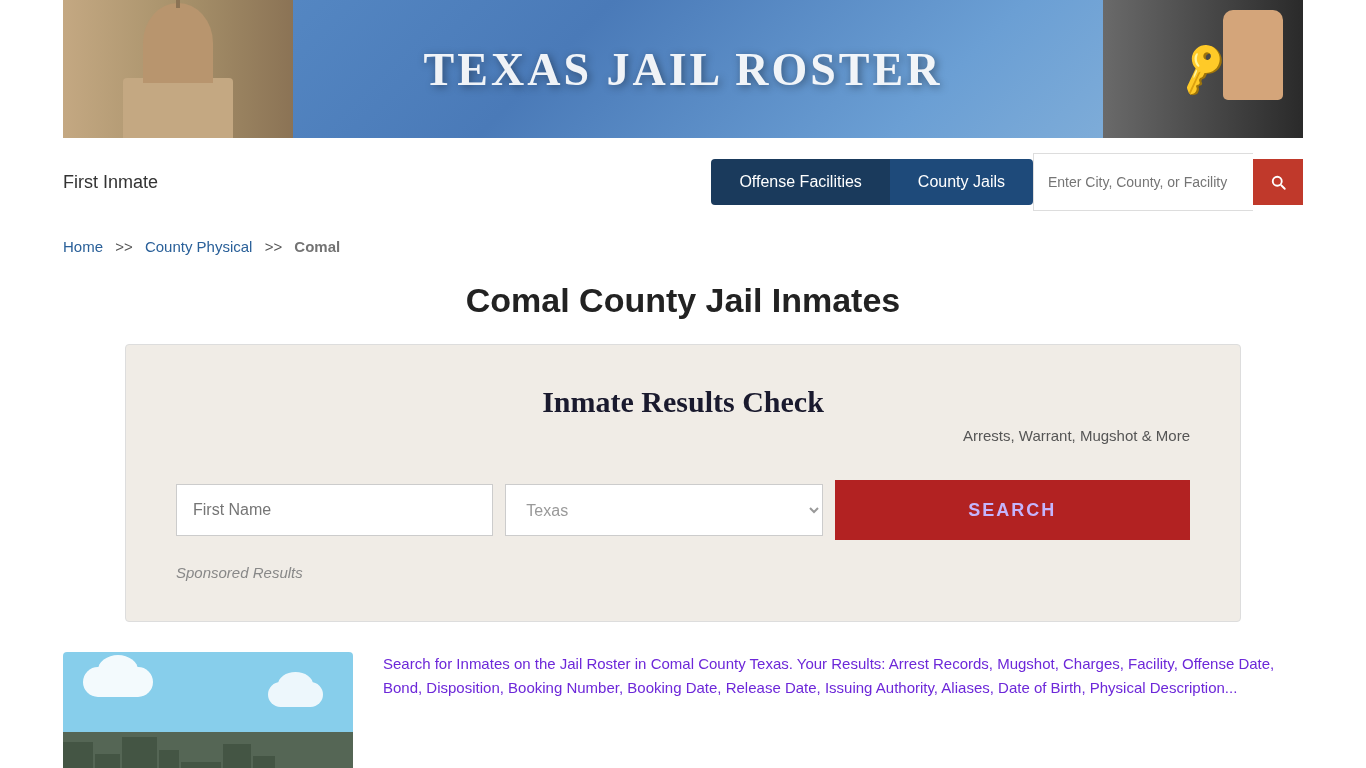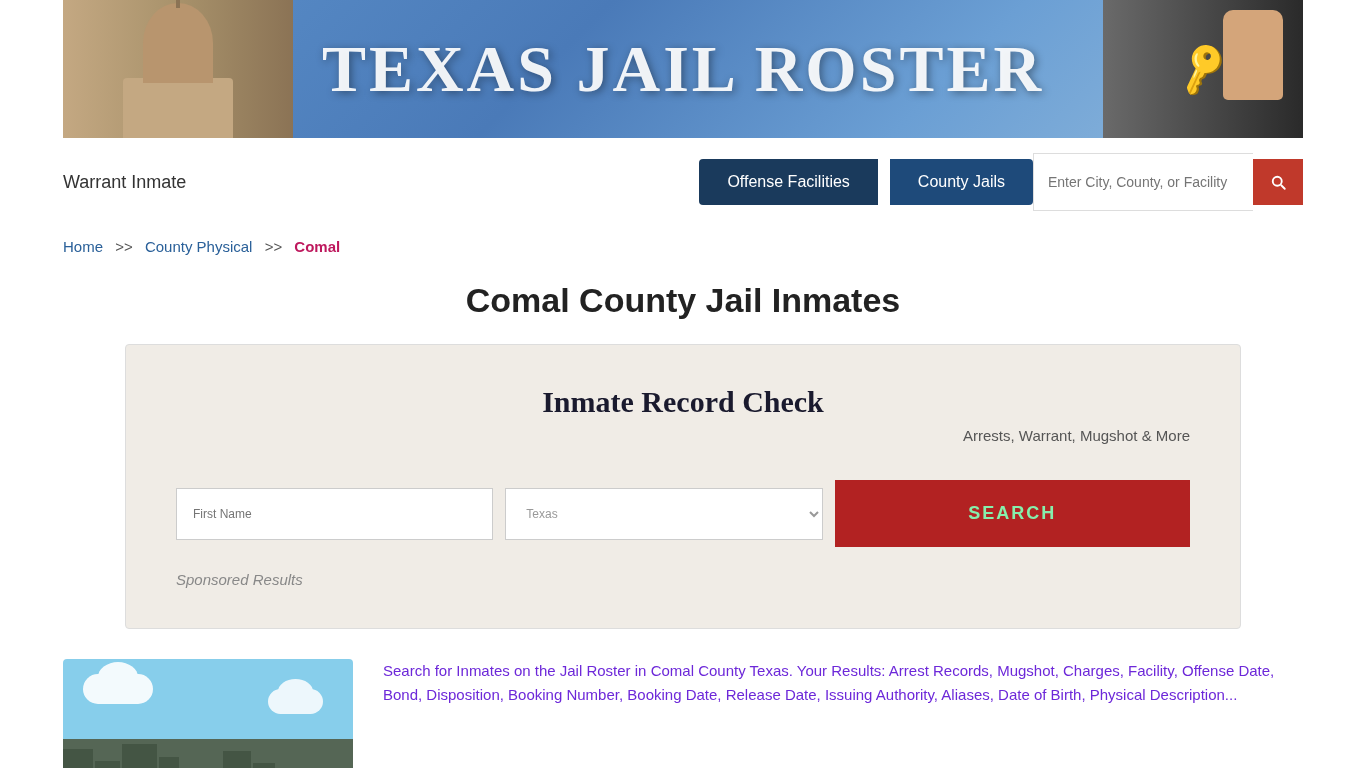--- a/index.html
+++ b/index.html
@@ -50,21 +50,21 @@
       position: absolute;
       bottom: 130px;
       left: 50%;
       transform: translateX(-50%);
       width: 4px;
       height: 20px;
       background: #8b7355;
     }
     .header-title {
       font-family: 'Times New Roman', serif;
-      font-size: 66px;
+      font-size: 46px;
       font-weight: bold;
       color: rgba(255,255,255,0.92);
       text-shadow: 2px 2px 8px rgba(0,0,0,0.4);
       letter-spacing: 3px;
       z-index: 2;
       text-transform: uppercase;
     }
     .header-right-img {
       position: absolute;
       right: 0;
@@ -123,21 +123,20 @@
     }
     .nav-btn-county {
       background: #1e4a7a;
       color: #fff;
       border: none;
       padding: 14px 28px;
       font-size: 16px;
       font-family: Arial, sans-serif;
       cursor: pointer;
       border-radius: 0 4px 4px 0;
-      margin-left: 12px;
     }
     .nav-search-input {
       width: 220px;
       padding: 20px 14px;
       font-size: 14px;
       border: 1px solid #ddd;
       border-right: none;
       outline: none;
       font-family: Arial, sans-serif;
       color: #999;
@@ -169,21 +168,21 @@
     }
     .breadcrumb-bar a {
       color: #2a6099;
       text-decoration: none;
     }
     .breadcrumb-bar .sep {
       margin: 0 8px;
       color: #555;
     }
     .breadcrumb-bar .current {
-      color: #be185d;
+      color: #737373;
       font-weight: bold;
     }
 
     
     .page-title {
       text-align: center;
       font-size: 34px;
       font-family: Arial, sans-serif;
       font-weight: bold;
       color: #222;
@@ -214,41 +213,41 @@
       color: #555;
       margin-bottom: 36px;
     }
     .search-form-row {
       display: flex;
       align-items: center;
       gap: 12px;
     }
     .search-form-row input, .search-form-row select {
       height: 52px;
-      font-size: 12px;
+      font-size: 16px;
       font-family: Arial, sans-serif;
       border: 1px solid #ccc;
       background: #fff;
       outline: none;
       padding: 0 16px;
       color: #999;
     }
     .input-first-name { flex: 1; }
     .input-last-name { flex: 1; }
     .select-state {
       flex: 1;
       color: #333;
       cursor: pointer;
       appearance: auto;
     }
     .btn-search-big {
       background: #b22222;
-      color: #86efac;
+      color: #c4b5fd;
       border: none;
-      height: 67px;
+      height: 60px;
       padding: 0 36px;
       font-size: 18px;
       font-family: Arial, sans-serif;
       font-weight: bold;
       letter-spacing: 2px;
       cursor: pointer;
       flex: 1;
     }
     .sponsored-label {
       margin-top: 24px;
@@ -347,21 +346,21 @@
   </div>
   <div class="capitol-img">
     <div class="capitol-dome-base"></div>
     <div class="capitol-dome-top"></div>
     <div class="capitol-dome-spire"></div>
   </div>
   <div class="header-title">Texas Jail Roster</div>
 </div>
 
 <div class="nav-bar">
-  <div class="nav-left">Warrant Inmate</div>
+  <div class="nav-left">First Inmate</div>
   <div class="nav-right">
     <button class="nav-btn-police">Offense Facilities</button>
     <button class="nav-btn-county">County Jails</button>
     <input type="text" class="nav-search-input" placeholder="Enter City, County, or Facility" style="">
     <button class="nav-search-btn">
       <svg class="search-icon-svg" viewBox="0 0 24 24" xmlns="http://www.w3.org/2000/svg">
         <path d="M21 21l-4.35-4.35M17 11A6 6 0 1 1 5 11a6 6 0 0 1 12 0z" stroke="white" stroke-width="2.5" fill="none" stroke-linecap="round"></path>
       </svg>
     </button>
   </div>
@@ -371,21 +370,21 @@
   <a href="#">Home</a>
   <span class="sep">&gt;&gt;</span>
   <a href="#">County Physical</a>
   <span class="sep">&gt;&gt;</span>
   <span class="current">Comal</span>
 </div>
 
 <h1 class="page-title">Comal County Jail Inmates</h1>
 
 <div class="search-area">
-  <div class="search-area-title">Inmate Record Check</div>
+  <div class="search-area-title">Inmate Results Check</div>
   <div class="search-area-subtitle">Arrests, Warrant, Mugshot &amp; More</div>
   <div class="search-form-row">
     <input type="text" class="input-first-name" placeholder="First Name" style="">
     <select class="select-state" id="state-select"><option value="Alabama">Alabama</option><option value="Alaska">Alaska</option><option value="Arizona">Arizona</option><option value="Arkansas">Arkansas</option><option value="California">California</option><option value="Colorado">Colorado</option><option value="Connecticut">Connecticut</option><option value="Delaware">Delaware</option><option value="Florida">Florida</option><option value="Georgia">Georgia</option><option value="Hawaii">Hawaii</option><option value="Idaho">Idaho</option><option value="Illinois">Illinois</option><option value="Indiana">Indiana</option><option value="Iowa">Iowa</option><option value="Kansas">Kansas</option><option value="Kentucky">Kentucky</option><option value="Louisiana">Louisiana</option><option value="Maine">Maine</option><option value="Maryland">Maryland</option><option value="Massachusetts">Massachusetts</option><option value="Michigan">Michigan</option><option value="Minnesota">Minnesota</option><option value="Mississippi">Mississippi</option><option value="Missouri">Missouri</option><option value="Montana">Montana</option><option value="Nebraska">Nebraska</option><option value="Nevada">Nevada</option><option value="New Hampshire">New Hampshire</option><option value="New Jersey">New Jersey</option><option value="New Mexico">New Mexico</option><option value="New York">New York</option><option value="North Carolina">North Carolina</option><option value="North Dakota">North Dakota</option><option value="Ohio">Ohio</option><option value="Oklahoma">Oklahoma</option><option value="Oregon">Oregon</option><option value="Pennsylvania">Pennsylvania</option><option value="Rhode Island">Rhode Island</option><option value="South Carolina">South Carolina</option><option value="South Dakota">South Dakota</option><option value="Tennessee">Tennessee</option><option value="Texas" selected="">Texas</option><option value="Utah">Utah</option><option value="Vermont">Vermont</option><option value="Virginia">Virginia</option><option value="Washington">Washington</option><option value="West Virginia">West Virginia</option><option value="Wisconsin">Wisconsin</option><option value="Wyoming">Wyoming</option></select>
     <button class="btn-search-big">SEARCH</button>
   </div>
   <div class="sponsored-label">Sponsored Results</div>
 </div>
 
 <div class="bottom-section">

